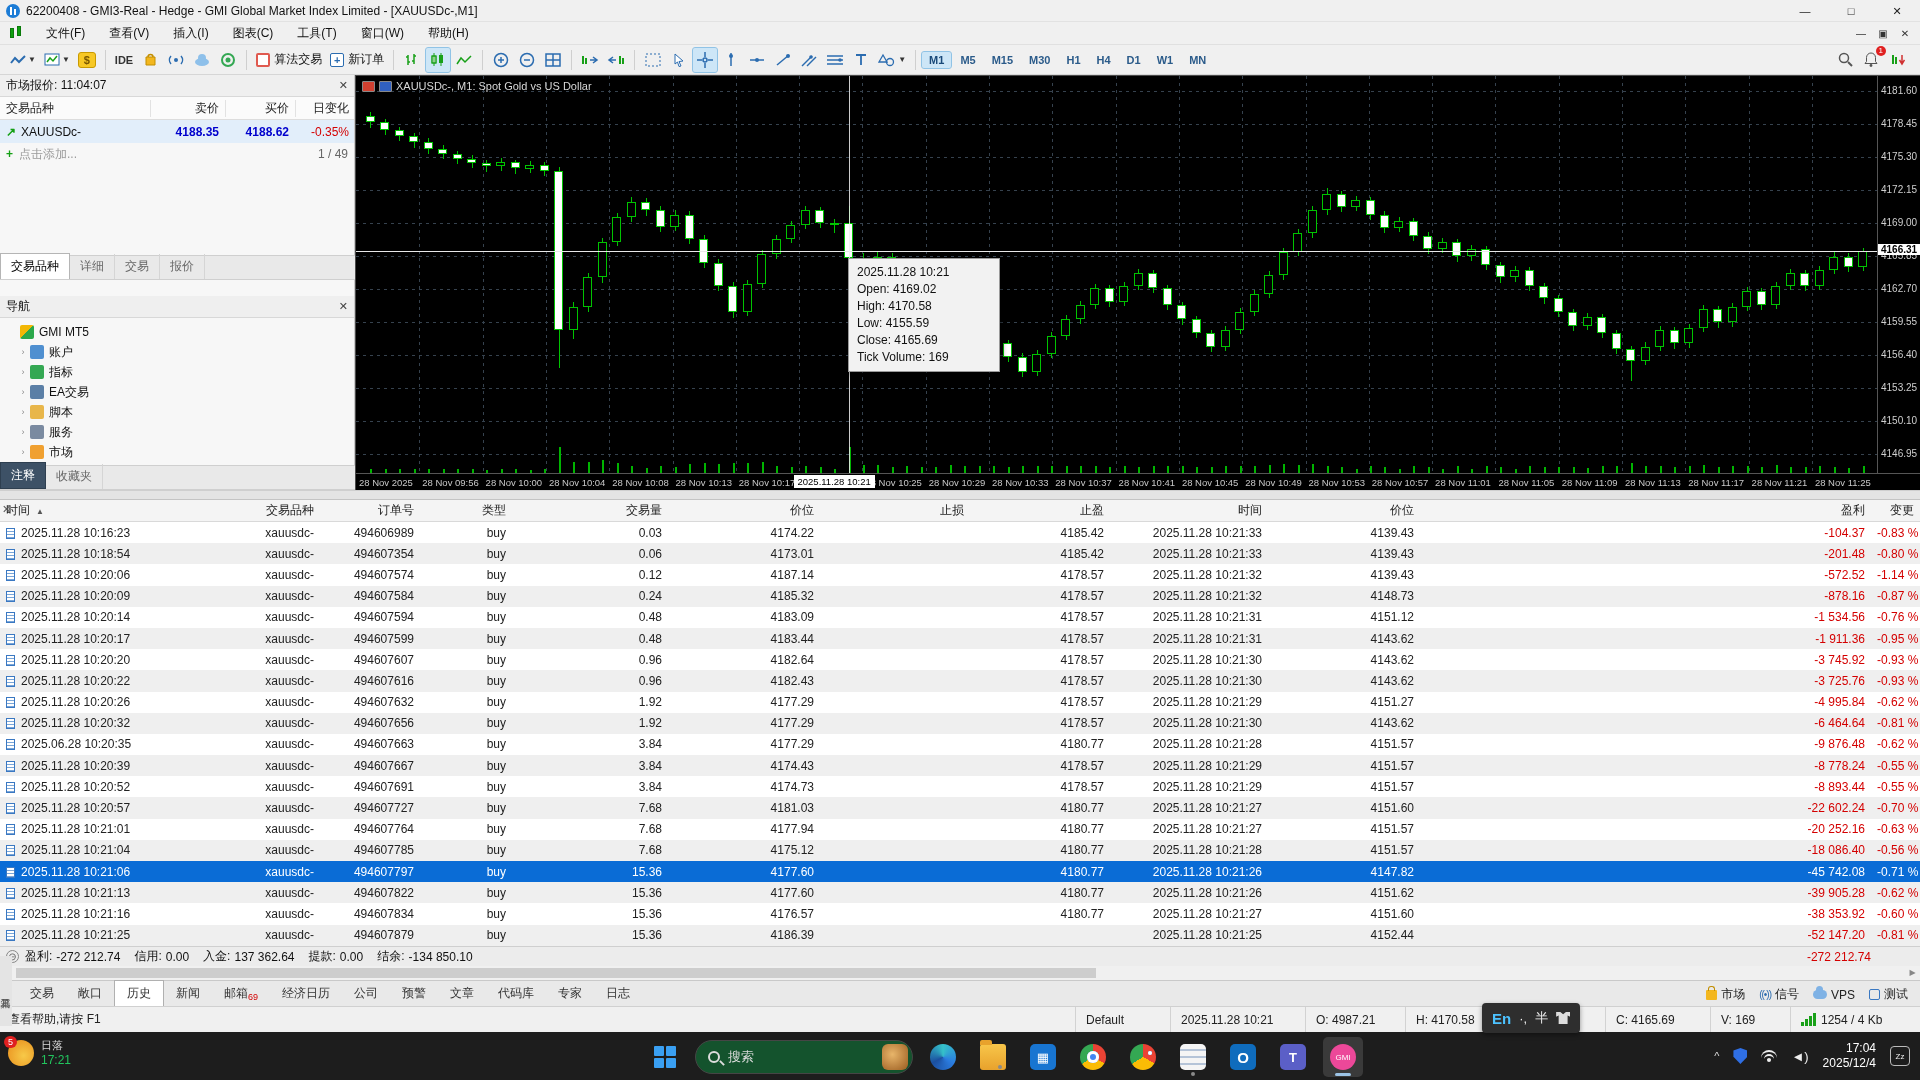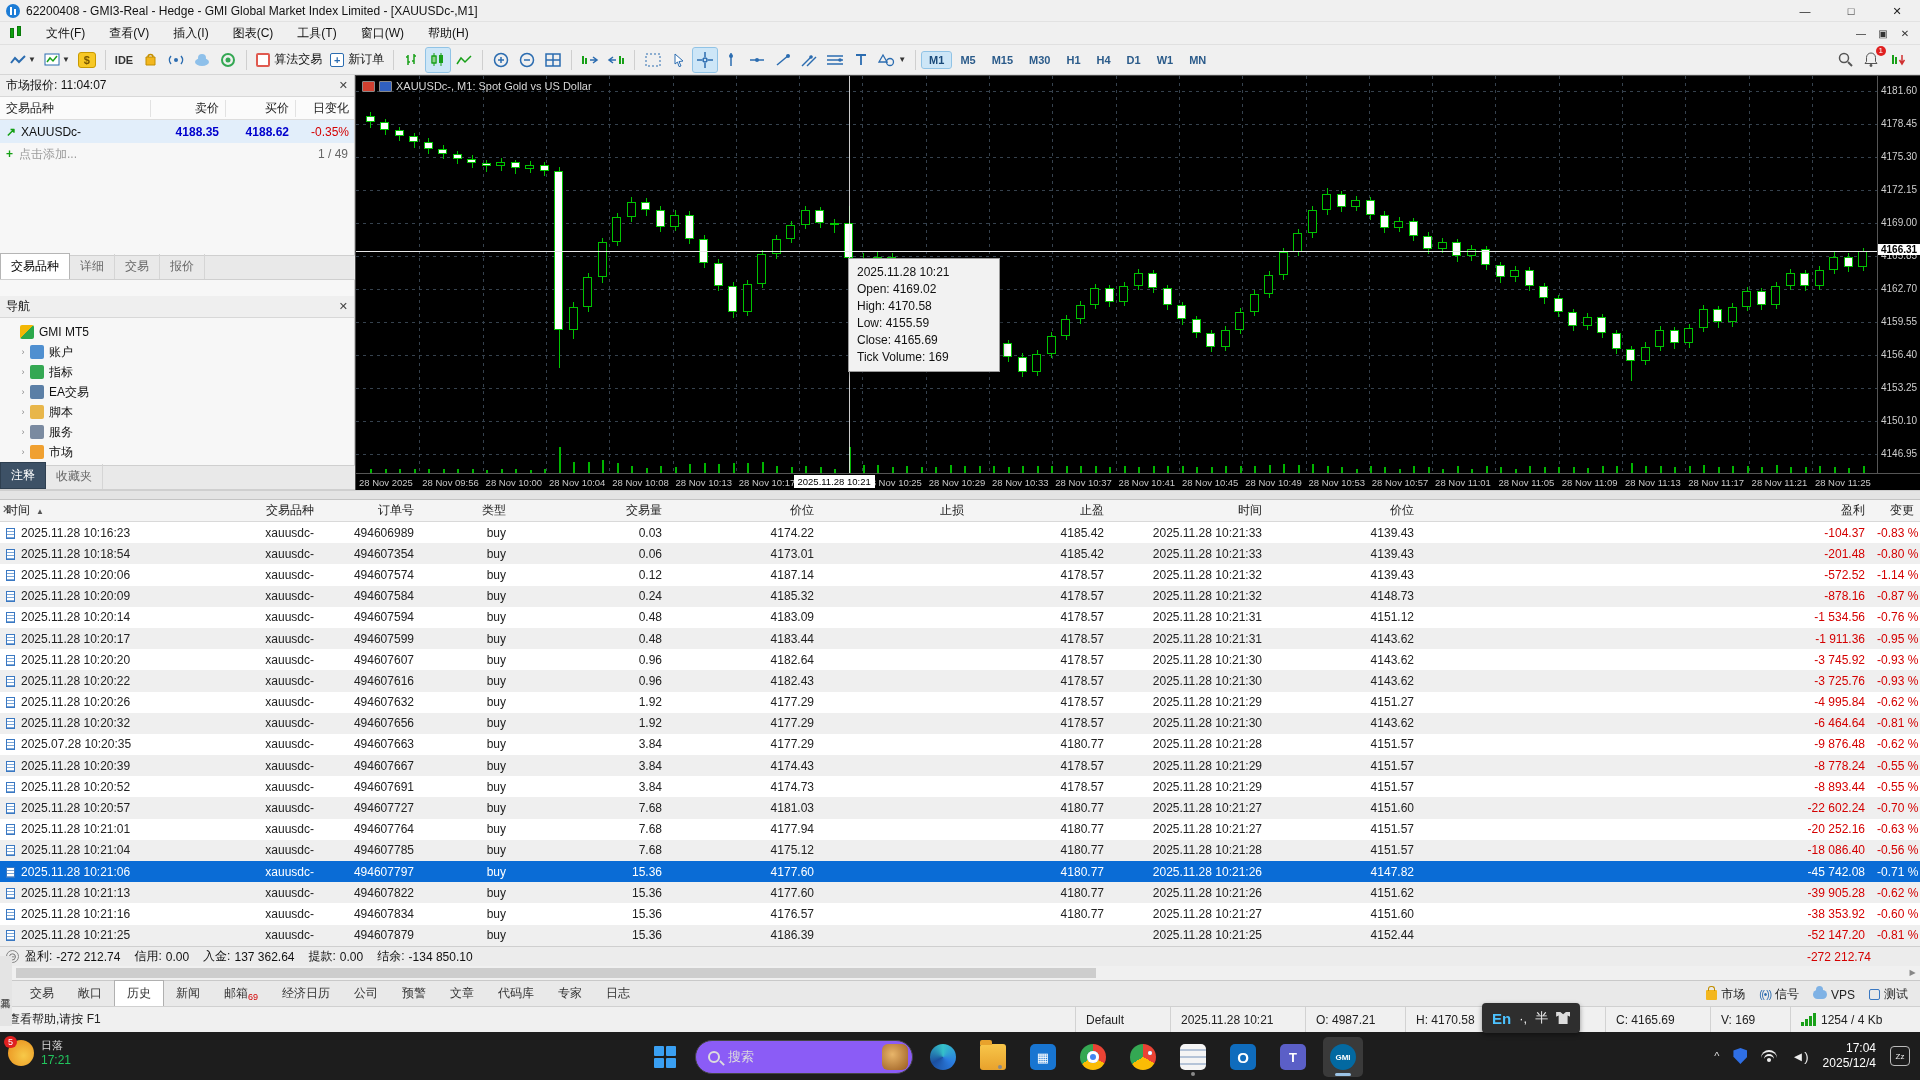--- a/index.html
+++ b/index.html
@@ -178,21 +178,21 @@
   .weather { position:absolute; left:8px; top:6px; display:flex; align-items:center; gap:7px; }
   .weather .wicon { width:26px; height:26px; border-radius:50%;
     background:radial-gradient(circle at 60% 60%, #f7c948, #e88b1a); position:relative; }
   .weather .wbadge { position:absolute; left:-4px; top:-4px; background:#e02020; color:#fff; font-size:9px;
     border-radius:8px; padding:1px 4px; }
   .weather .l1 { font-size:11px; color:#d8d8d8; }
   .weather .l2 { font-size:12px; color:#22c55e; }
   .tb-center { position:absolute; left:645px; top:5px; display:flex; align-items:center; gap:10px; }
   .start-logo { width:22px; height:22px; display:grid; grid-template-columns:10px 10px; gap:2px; }
   .start-logo i { background:#3aa0f3; border-radius:1px; }
-  .search-pill { width:218px; height:34px; background:#8b5cf6; border:1px solid #454545; border-radius:17px;
+  .search-pill { width:218px; height:34px; background:#14532d; border:1px solid #454545; border-radius:17px;
     display:flex; align-items:center; padding:0 4px 0 12px; gap:8px; }
   .search-pill .q { color:#ddd; font-size:13px; }
   .search-pill .mag { width:12px; height:12px; border:2px solid #ddd; border-radius:50%; position:relative; }
   .search-pill .mag:after { content:""; position:absolute; left:9px; top:9px; width:6px; height:2px;
     background:#ddd; transform:rotate(45deg); }
   .search-pill .thumb { margin-left:auto; width:26px; height:26px; border-radius:6px;
     background:radial-gradient(circle at 40% 40%, #e8b56a, #9a5c20); }
   .app-ic { width:40px; height:40px; display:flex; align-items:center; justify-content:center;
     border-radius:5px; position:relative; }
   .app-ic.active { background:#3a3a3a; }
@@ -206,22 +206,22 @@
   .ic-folder:before { content:""; position:absolute; left:0; top:-4px; width:12px; height:5px;
     background:#e8a22c; border-radius:2px 2px 0 0; }
   .ic-store { background:#1875d1; display:grid; place-items:center; color:#fff; font-size:13px; }
   .ic-chrome { border-radius:50%; background:conic-gradient(#ea4335 0 33%,#fbbc05 33% 66%,#34a853 66% 100%);
     position:relative; }
   .ic-chrome:after { content:""; position:absolute; left:7px; top:7px; width:12px; height:12px;
     background:#fff; border-radius:50%; box-shadow:inset 0 0 0 3px #fff, inset 0 0 0 8px #4285f4; }
   .ic-notes { background:#f5f5f5; background-image:repeating-linear-gradient(to bottom,transparent 0 5px,#b5c4d8 5px 7px); }
   .ic-outlook { background:#0f6cbd; display:grid; place-items:center; color:#fff; font-weight:700; font-size:15px; }
   .ic-teams { background:#5b5fc7; display:grid; place-items:center; color:#fff; font-weight:700; font-size:13px; }
-  .ic-gmi { border-radius:50%; background:#0369a1; display:grid; place-items:center; color:#fff;
-    font-size:8px; font-weight:700; }
+  .ic-gmi { border-radius:50%; background:#ec4899; display:grid; place-items:center; color:#fff;
+    font-size:8px; font-weight:400; }
   .tray { position:absolute; right:10px; top:0; height:48px; display:flex; align-items:center; gap:14px; }
   .tray .chev { color:#ddd; font-size:11px; }
   .tray-shield { width:14px; height:16px; background:#2f6fe4;
     clip-path:polygon(50% 0,100% 15%,100% 55%,50% 100%,0 55%,0 15%); }
   .wifi { width:16px; height:12px; position:relative; }
   .wifi i { position:absolute; border:2px solid #eee; border-bottom:none; border-left:none; border-right:none;
     border-radius:50%; }
   .wifi i:nth-child(1){ left:0; top:0; width:16px; height:16px; }
   .wifi i:nth-child(2){ left:3px; top:4px; width:10px; height:10px; }
   .wifi i:nth-child(3){ left:6px; top:8px; width:4px; height:4px; background:#eee; border-radius:50%; }
@@ -1111,21 +1111,21 @@
           <span class="cell r">1.92</span>
           <span class="cell r">4177.29</span>
           <span class="cell r"></span>
           <span class="cell r">4178.57</span>
           <span class="cell r">2025.11.28 10:21:30</span>
           <span class="cell r">4143.62</span>
           <span class="cell r red">-6 464.64</span>
           <span class="cell r red">-0.81 %</span>
         </div>
         <div class="hgrid hrow">
-          <span class="cell"><span class="doc-icon"></span><span>2025.07.28 10:20:35</span></span>
+          <span class="cell"><span class="doc-icon"></span><span>2025.06.28 10:20:35</span></span>
           <span class="cell r">xauusdc-</span>
           <span class="cell r">494607663</span>
           <span class="cell r">buy</span>
           <span class="cell r">3.84</span>
           <span class="cell r">4177.29</span>
           <span class="cell r"></span>
           <span class="cell r">4180.77</span>
           <span class="cell r">2025.11.28 10:21:28</span>
           <span class="cell r">4151.57</span>
           <span class="cell r red">-9 876.48</span>

